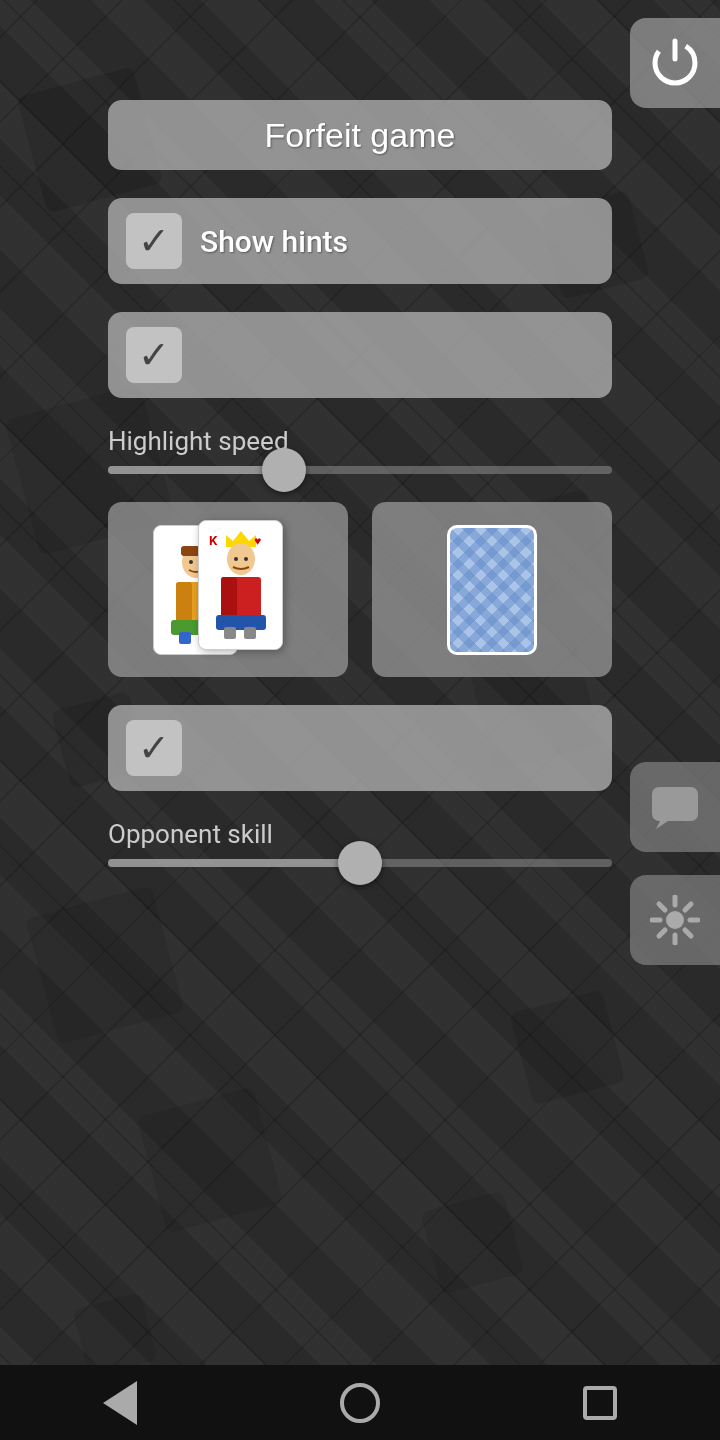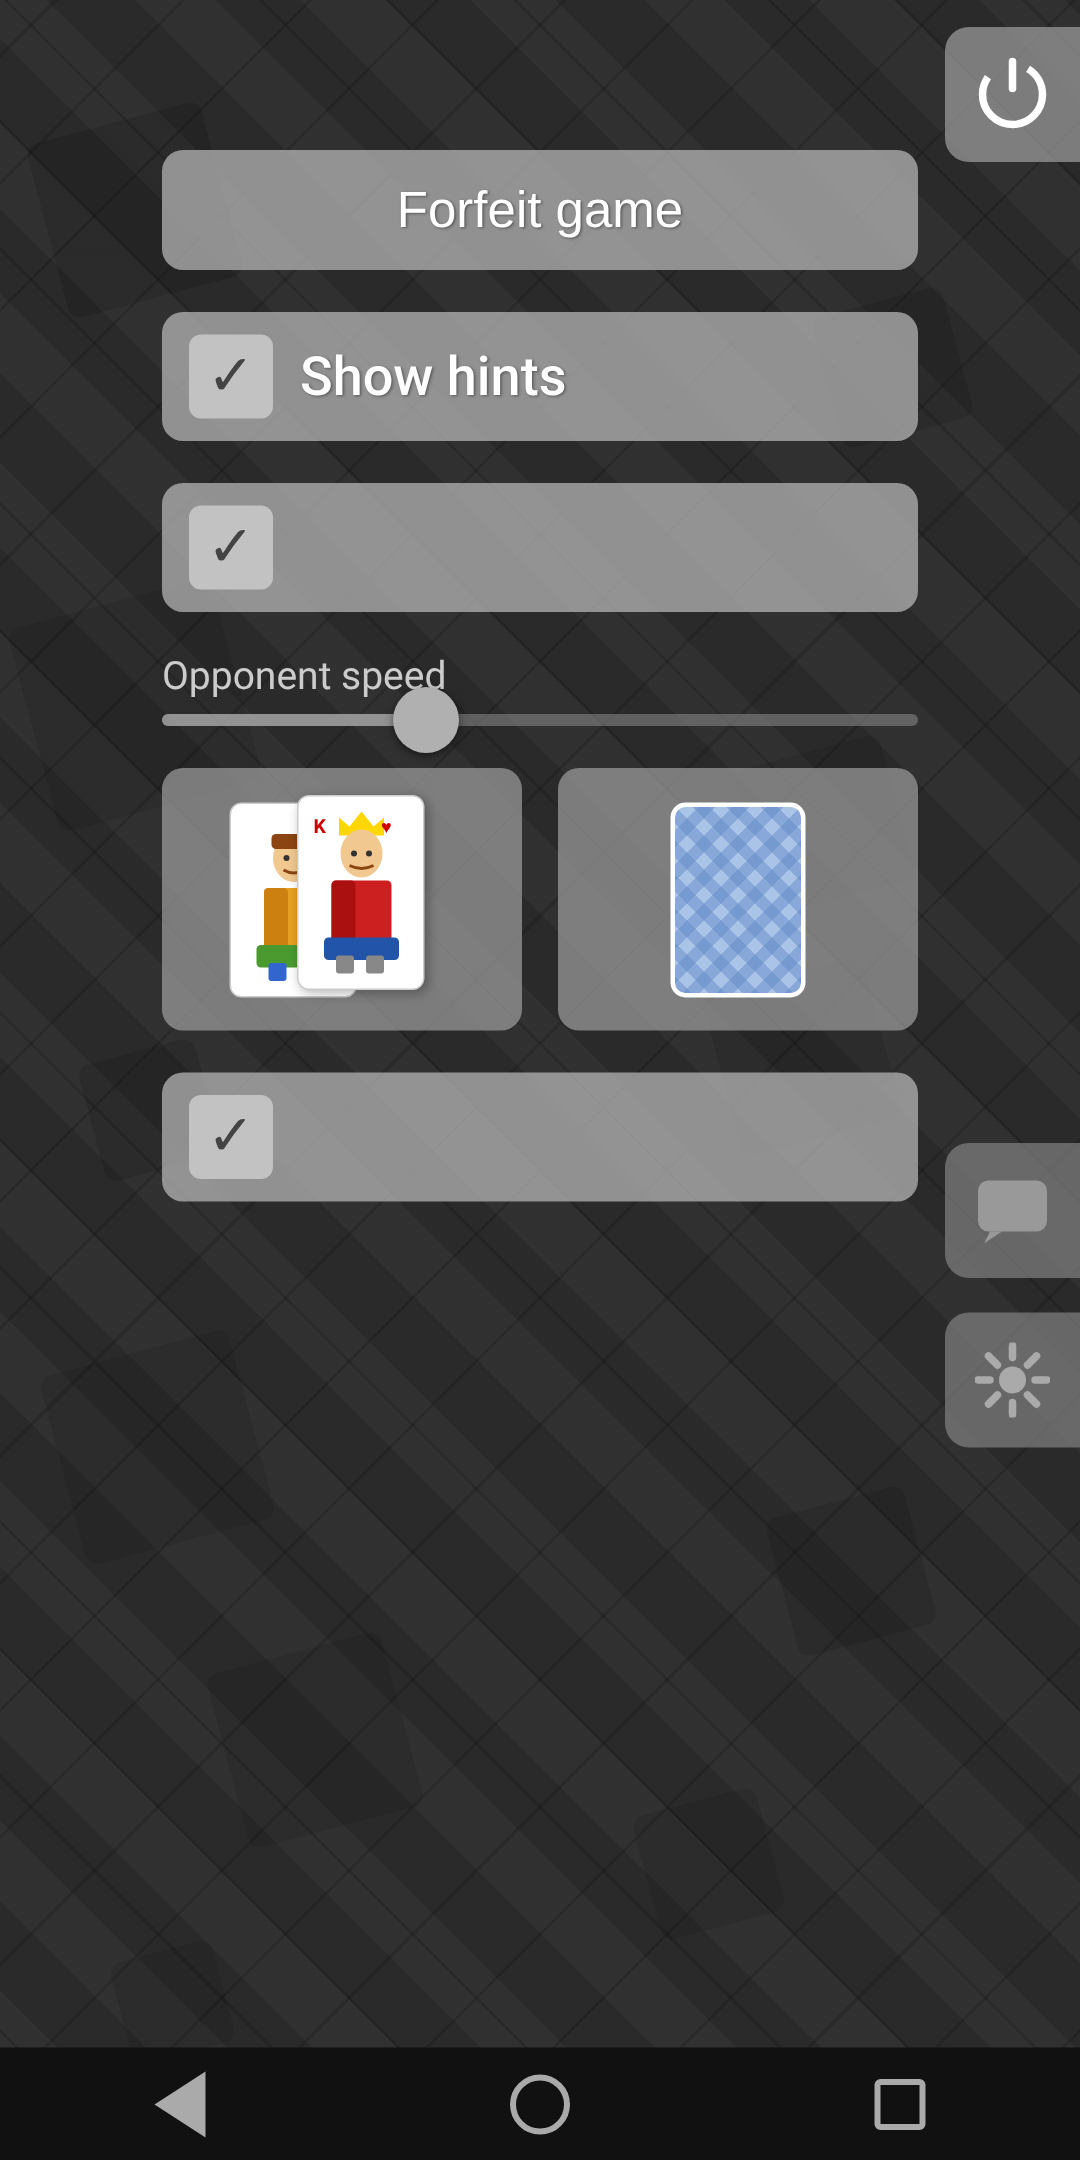--- a/index.html
+++ b/index.html
@@ -95,21 +95,21 @@
       display: flex;
       align-items: center;
       justify-content: center;
       cursor: pointer;
       z-index: 20;
     }
 
     
     .forfeit-btn {
       width: 100%;
-      height: 80px;
+      height: 70px;
       background: rgba(180,180,180,0.75);
       border-radius: 14px;
       border: none;
       cursor: pointer;
       display: flex;
       align-items: center;
       justify-content: center;
       margin-bottom: 28px;
     }
     .forfeit-btn span {
@@ -143,21 +143,21 @@
       justify-content: center;
       margin-right: 18px;
       flex-shrink: 0;
     }
     .checkmark {
       font-size: 38px;
       color: #444;
       line-height: 1;
     }
     .checkbox-label {
-      font-size: 36px;
+      font-size: 30px;
       color: #fff;
       font-weight: 500;
       text-shadow: 1px 1px 2px rgba(0,0,0,0.4);
     }
 
     
     .slider-section {
       margin-bottom: 28px;
     }
     .slider-label {
@@ -351,21 +351,21 @@
     <span class="checkbox-label">Show hints</span>
   </div>
 
   <div class="checkbox-row">
     <div class="checkbox-box">
       <span class="checkmark">✓</span>
     </div>
   </div>
 
   <div class="slider-section">
-    <div class="slider-label">Opponent speed</div>
+    <div class="slider-label">Highlight speed</div>
     <div class="slider-track">
       <div class="slider-fill" style="width: 35%;"></div>
       <div class="slider-thumb" style="left: calc(35% - 22px);"></div>
     </div>
   </div>
 
   <div class="card-pickers">
 
     <div class="card-picker">
       <div class="card-face-container">
@@ -431,20 +431,27 @@
     </div>
 
   </div>
 
   <div class="checkbox-row">
     <div class="checkbox-box">
       <span class="checkmark">✓</span>
     </div>
   </div>
 
+  <div class="slider-section">
+    <div class="slider-label">Opponent skill</div>
+    <div class="slider-track">
+      <div class="slider-fill" style="width: 50%;"></div>
+      <div class="slider-thumb" style="left: calc(50% - 22px);"></div>
+    </div>
+  </div>
 
 </div>
 
 <div class="nav-bar">
   <button class="nav-btn">
     <div class="nav-back"></div>
   </button>
   <button class="nav-btn">
     <div class="nav-home"></div>
   </button>

